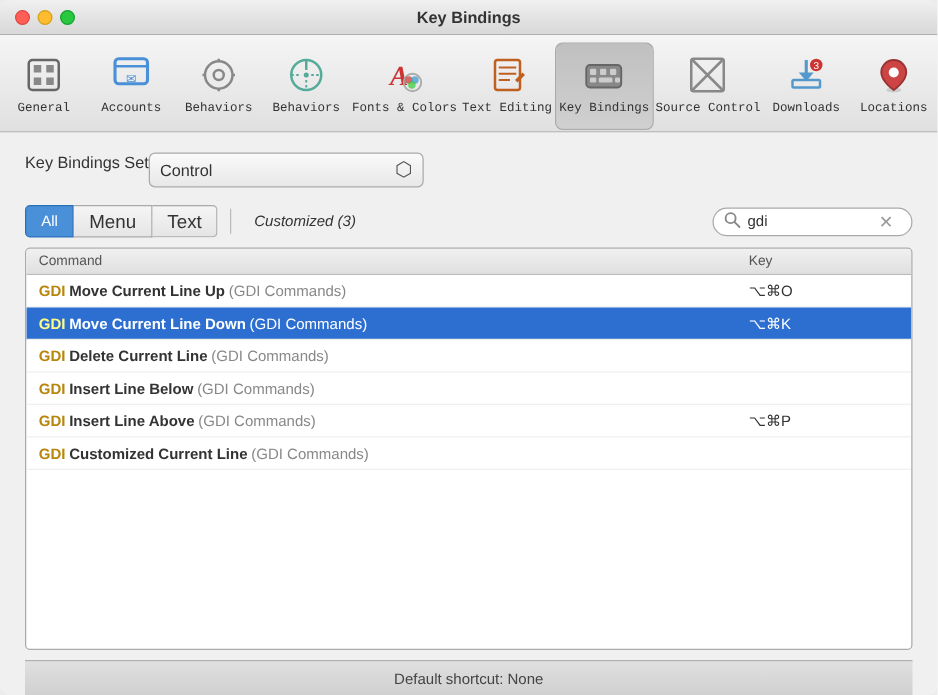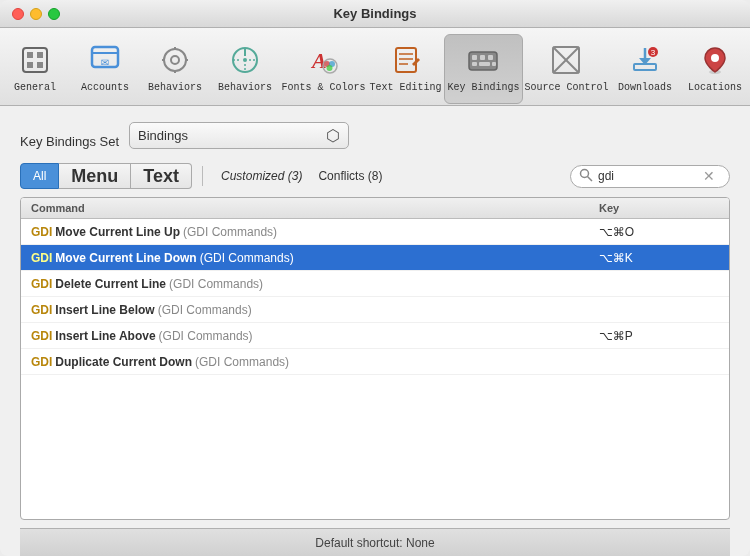--- a/index.html
+++ b/index.html
@@ -95,23 +95,23 @@
       background: #f0f0f0;
       padding: 16px 20px 0 20px;
       height: calc(556px - 28px - 78px);
       display: flex;
       flex-direction: column;
     }
 
     
     .bindings-set-row {
       display: flex;
-      align-items: flex-end;
+      align-items: flex-start;
       margin-bottom: 14px;
-      gap: 10px;
+      gap: 0;
     }
     .bindings-set-label {
       font-size: 13px;
       color: #333;
       white-space: nowrap;
     }
     .bindings-set-select {
       display: flex;
       align-items: center;
       background: linear-gradient(to bottom, #fafafa, #e8e8e8);
@@ -154,28 +154,27 @@
     .filter-tab:first-child {
       border-radius: 4px 0 0 4px;
       background: #4a90d9;
       color: white;
       border-color: #2a70b9;
     }
     .filter-tab-text {
       border: 1px solid #aaa;
       background: linear-gradient(to bottom, #f5f5f5, #e5e5e5);
       padding: 4px 12px;
-      font-size: 18px;
+      font-size: 15px;
       cursor: pointer;
       color: #333;
       height: 26px;
       display: flex;
       align-items: center;
       border-left: none;
-      font-weight: bold;
     }
     .filter-tab-text:last-child {
       border-radius: 0 4px 4px 0;
     }
     .filter-divider {
       width: 1px;
       height: 20px;
       background: #bbb;
       margin: 0 10px;
     }
@@ -234,21 +233,21 @@
       display: flex;
       flex-direction: column;
     }
     .table-header {
       display: flex;
       background: linear-gradient(to bottom, #f0f0f0, #e0e0e0);
       border-bottom: 1px solid #bbb;
       padding: 4px 10px;
       font-size: 11px;
       color: #555;
-      font-weight: 700;
+      font-weight: 400;
     }
     .col-command { flex: 1; }
     .col-key { width: 120px; text-align: left; }
 
     .table-body {
       flex: 1;
       overflow-y: auto;
     }
     .table-row {
       display: flex;
@@ -442,42 +441,39 @@
     </div>
     <div class="toolbar-label">Locations</div>
   </div>
 </div>
 
 <div class="content">
 
   <div class="bindings-set-row">
     <div class="bindings-set-label">Key Bindings Set</div>
     <div class="bindings-set-select">
-      <span class="bindings-set-select-text">Bindings</span>
+      <span class="bindings-set-select-text">Control</span>
       <span class="select-arrow">⬡</span>
     </div>
   </div>
 
   <div class="filter-bar">
     <div style="display:flex;align-items:center;flex:1;">
       <div class="filter-tab">
         <span>All</span>
       </div>
       <div class="filter-tab-text">
         <span>Menu</span>
       </div>
       <div class="filter-tab-text" style="border-radius:0 4px 4px 0;">
         <span>Text</span>
       </div>
       <div class="filter-divider"></div>
       <div class="customized-tab">
         <span>Customized (3)</span>
-      </div>
-      <div class="conflicts-tab">
-        <span>Conflicts (8)</span>
       </div>
     </div>
     <div class="search-box">
       <span class="search-icon-svg">
         <svg width="14" height="14" viewBox="0 0 14 14">
             <circle cx="5.5" cy="5.5" r="4" fill="none" stroke="#888" stroke-width="1.5"></circle>
             <line x1="8.5" y1="8.5" x2="13" y2="13" stroke="#888" stroke-width="1.5"></line>
           </svg>
       </span>
       <input class="search-input" type="text" value="gdi" style="">
@@ -533,21 +529,21 @@
           <span class="cmd-prefix">GDI</span>
           <span class="cmd-bold">Insert Line Above</span>
           <span class="cmd-group">(GDI Commands)</span>
         </div>
         <div class="key-cell">⌥⌘P</div>
       </div>
 
       <div class="table-row">
         <div class="cmd-cell">
           <span class="cmd-prefix">GDI</span>
-          <span class="cmd-bold">Duplicate Current Down</span>
+          <span class="cmd-bold">Customized Current Line</span>
           <span class="cmd-group">(GDI Commands)</span>
         </div>
         <div class="key-cell"></div>
       </div>
 
     </div>
   </div>
 
   <div class="status-bar">
     <span>Default shortcut: None</span>

